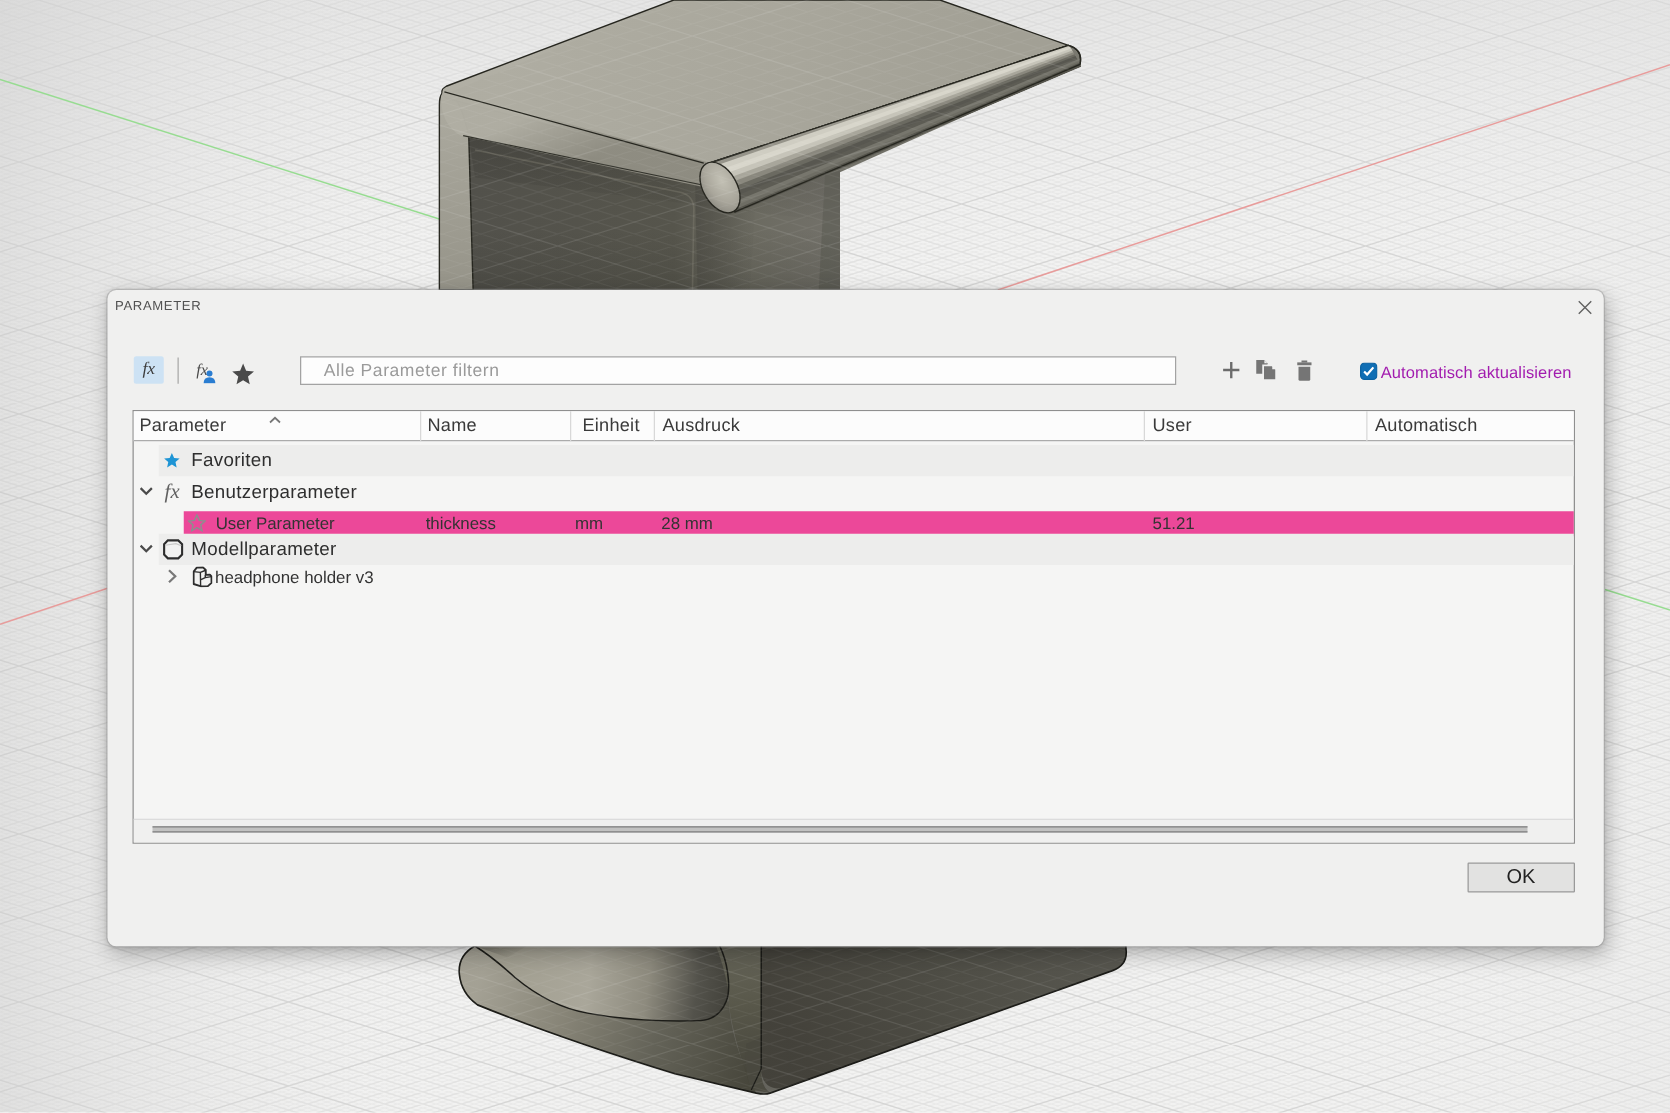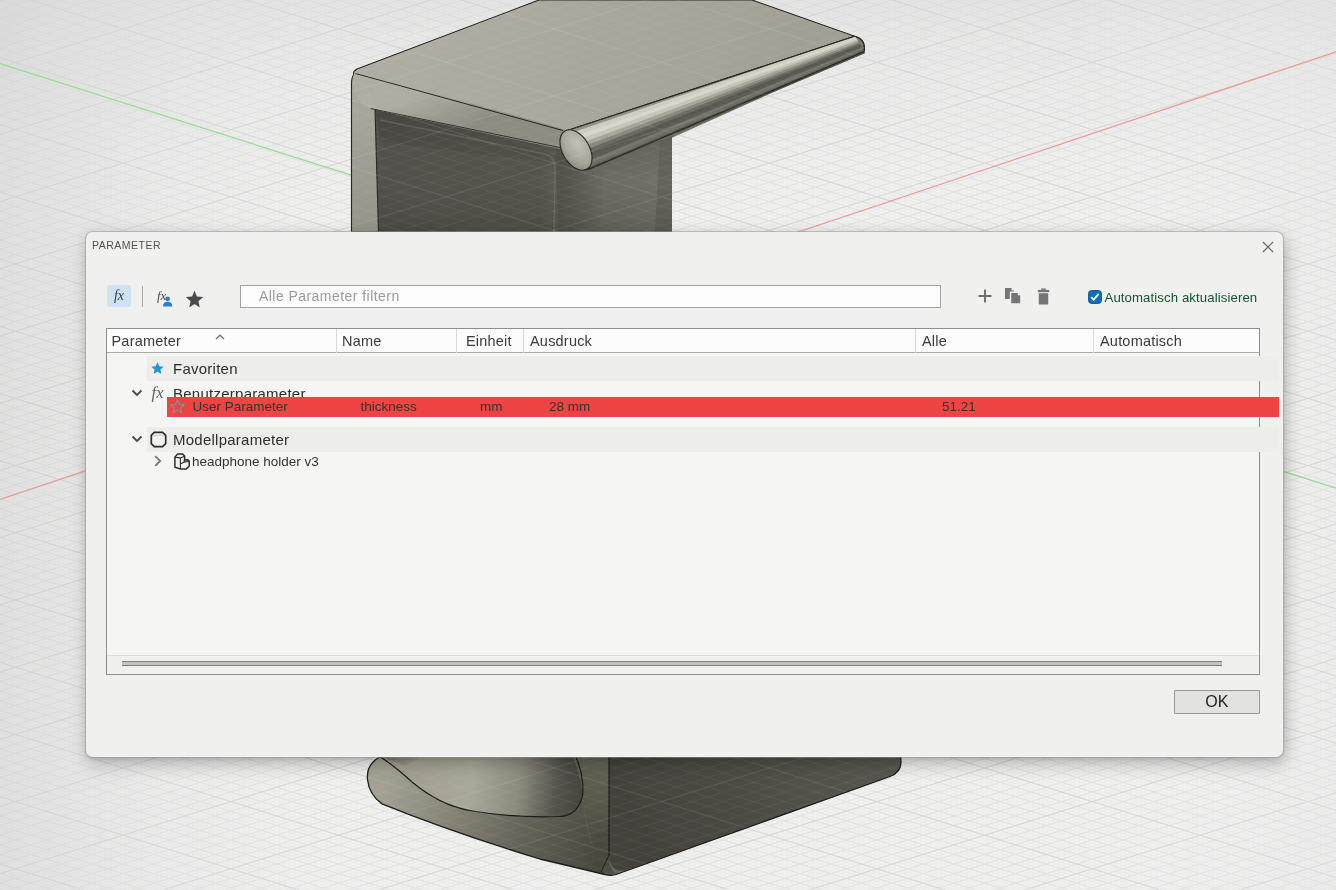--- a/index.html
+++ b/index.html
@@ -16,28 +16,28 @@
   text-align:center; line-height:21px; }
 #sep1 { left:56px; top:53.5px; width:1px; height:21px; background:#a8a8a8; }
 #fxp { left:71px; top:57px; }
 #star1 { left:99px; top:57.5px; }
 #inp { left:154px; top:52.5px; width:701px; height:23px; background:#fdfdfd;
   border:1px solid #a3a3a3; font-size:14px; letter-spacing:0.45px; color:#9a9a9a; line-height:21px; padding-left:18px; }
 #plus { left:891px; top:56px; }
 #copy { left:918px; top:55px; }
 #trash { left:951px; top:55.5px; }
 #chk { left:1002px; top:58px; }
-#chklbl { left:1018.5px; top:54.5px; font-size:13.2px; color:#14532d; line-height:21px; letter-spacing:0.1px;}
+#chklbl { left:1018.5px; top:54.5px; font-size:13.2px; color:#a21caf; line-height:21px; letter-spacing:0.1px;}
 #tbl { left:20px; top:95.5px; width:1153.5px; height:347px; background:#f5f5f4;
   border:1px solid #8f8f8f; }
 .hdr { position:absolute; left:0; top:0; width:100%; height:24px; background:#fcfcfc;
   border-bottom:1px solid #ababab; }
 .hcell { position:absolute; top:0; height:24px; line-height:24px; font-size:14.5px; color:#3a3a3a; letter-spacing:0.2px;}
 .hsep { position:absolute; top:0; width:1px; height:24px; background:#d8d8d8; }
-.row { position:absolute; font-size:13.5px; color:#333;margin-left:20px; }
+.row { position:absolute; font-size:13.5px; color:#333; }
 .grow { font-size:15px; color:#2e2e2e; letter-spacing:0.25px; }
 .cell { position:absolute; top:0; height:100%; display:flex; align-items:center; }
 #okbtn { left:1088px; top:458px; width:85.5px; height:24px; background:#e2e2e1;
   border:1px solid #999; font-size:16px; color:#222; text-align:center; line-height:22px; border-radius:1px;}
 </style></head>
 <body>
 <svg id="bg" width="1336" height="890" viewBox="0 0 1336 890">
 <defs>
 <linearGradient id="vign" x1="0" y1="0" x2="0" y2="1">
  <stop offset="0" stop-color="#d9d9d9" stop-opacity="0.55"></stop>
@@ -248,21 +248,21 @@
         <rect x="0.5" y="0.5" width="13" height="13" rx="3.2" fill="#0f6eb4" stroke="#0b62a2"></rect>
         <path d="M3.3 7.2 L5.7 9.6 L10.7 3.9" fill="none" stroke="#fff" stroke-width="1.8"></path>
       </svg></div>
   <div class="abs" id="chklbl">Automatisch aktualisieren</div>
   <div class="abs" id="tbl">
     <div class="hdr">
       <div class="hcell" style="left:4.5px">Parameter</div>
       <div class="hcell" style="left:235px">Name</div>
       <div class="hcell" style="left:359px">Einheit</div>
       <div class="hcell" style="left:423px">Ausdruck</div>
-      <div class="hcell" style="left:815px">Alle</div>
+      <div class="hcell" style="left:815px">User</div>
       <div class="hcell" style="left:993px">Automatisch</div>
       <div class="hsep" style="left:229px"></div>
       <div class="hsep" style="left:348.5px"></div>
       <div class="hsep" style="left:416px"></div>
       <div class="hsep" style="left:808px"></div>
       <div class="hsep" style="left:986px"></div>
       <div style="position:absolute; left:107px; top:-1.5px;"><svg width="12" height="8" viewBox="0 0 12 8">
             <path d="M2 6 L6 2.2 L10 6" fill="none" stroke="#777777" stroke-width="1.4"></path>
           </svg></div>
     </div>
@@ -277,21 +277,21 @@
     </div>
     <div class="row grow" style="left:0px; top:52.3px; width:1151.5px; height:25.3px;">
       <div class="cell" style="left:3.5px">
           <svg width="12" height="8" viewBox="0 0 12 8">
             <path d="M1.5 1.5 L6 6 L10.5 1.5" fill="none" stroke="#4a4a4a" stroke-width="1.8"></path>
           </svg>
         </div>
       <div class="cell" style="left:24.5px; font-family:'Liberation Serif',serif; font-style:italic; font-size:16.5px; color:#616161;">fx</div>
       <div class="cell" style="left:46px">Benutzerparameter</div>
     </div>
-    <div class="row" style="left:40px; top:68px; width:1111.5px; height:20.4px; background:#ef4444;">
+    <div class="row" style="left:40px; top:80px; width:1111.5px; height:20.4px; background:#ec4899;">
       <div class="cell" style="left:3px">
           <svg width="15" height="15" viewBox="0 0 15 15">
             <path d="M7.5 1 L9.4 5.3 L14 5.8 L10.6 8.9 L11.6 13.5 L7.5 11.1 L3.4 13.5 L4.4 8.9 L1 5.8 L5.6 5.3 Z" fill="none" stroke="#8e8e8e" stroke-width="1.2"></path>
           </svg>
         </div>
       <div class="cell" style="left:25.5px">User Parameter</div>
       <div class="cell" style="left:193.5px">thickness</div>
       <div class="cell" style="left:313px">mm</div>
       <div class="cell" style="left:382px">28 mm</div>
       <div class="cell" style="left:775px">51.21</div>

